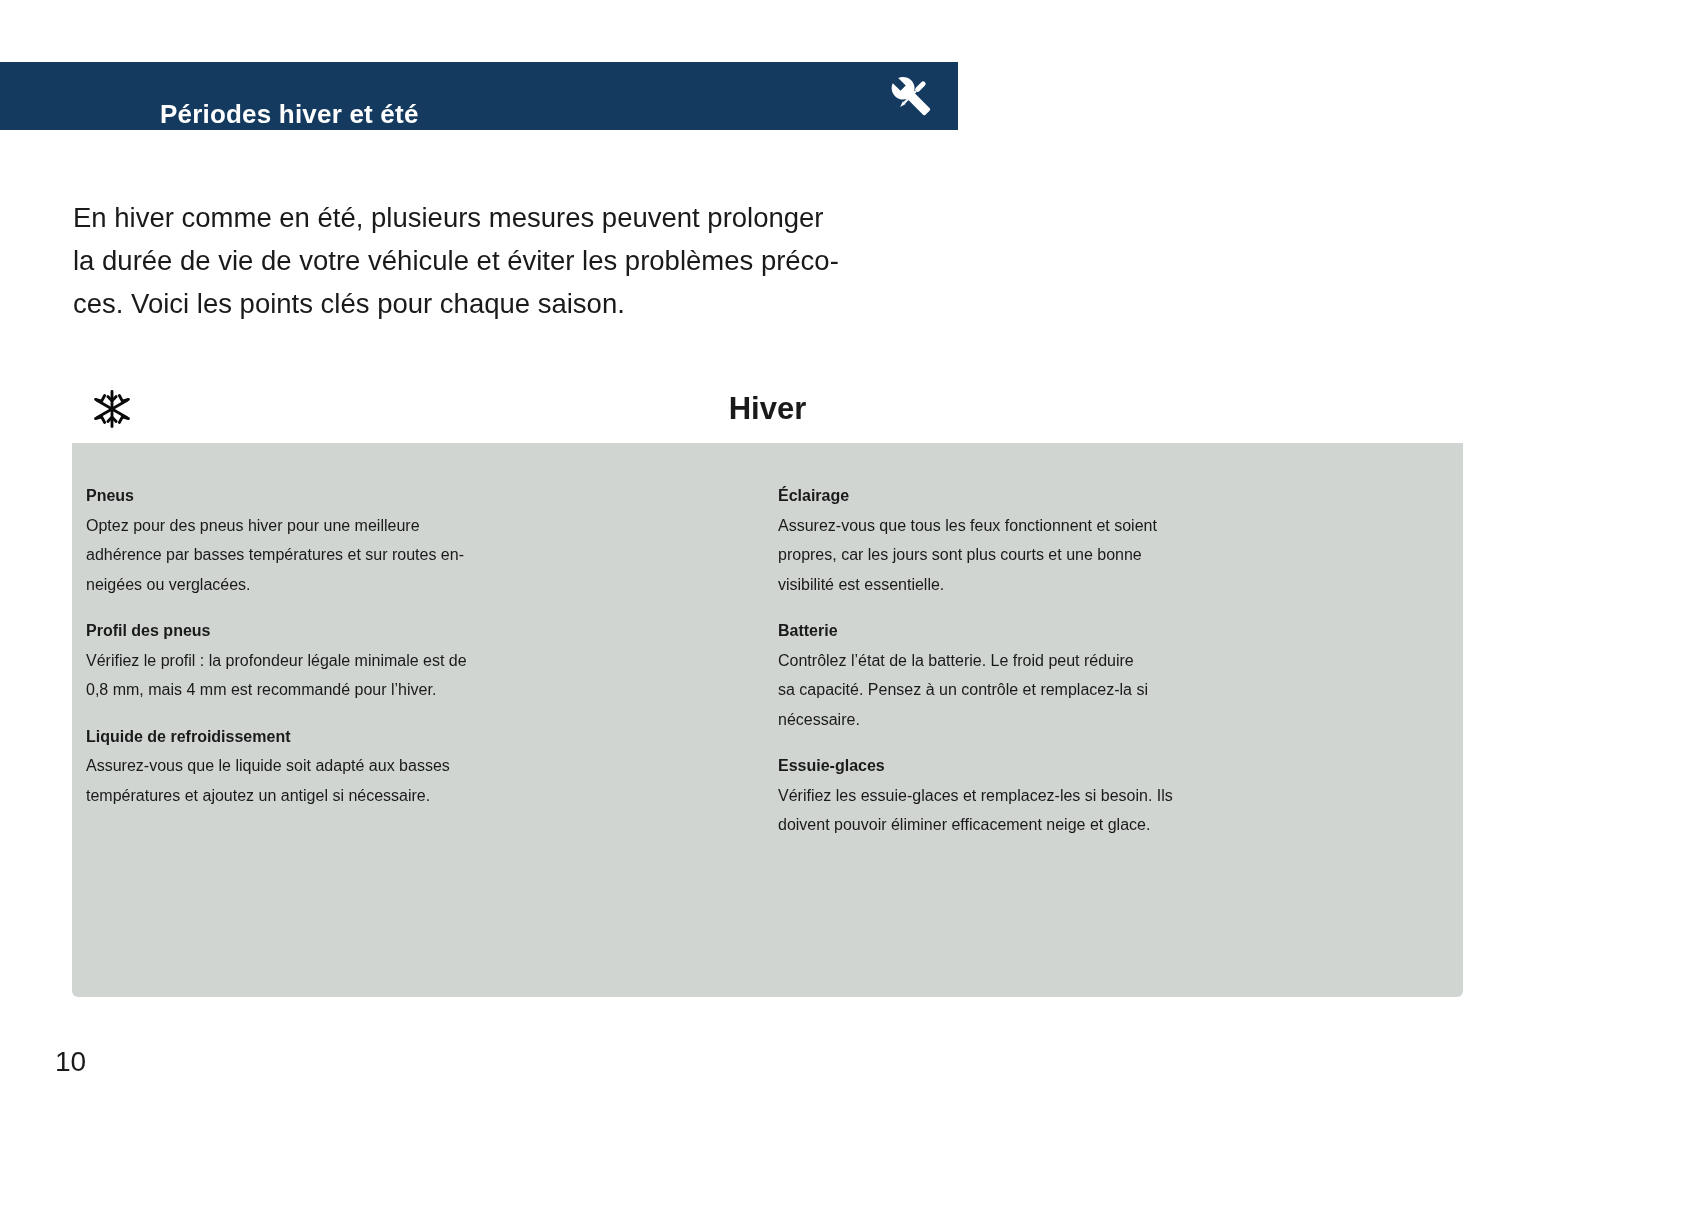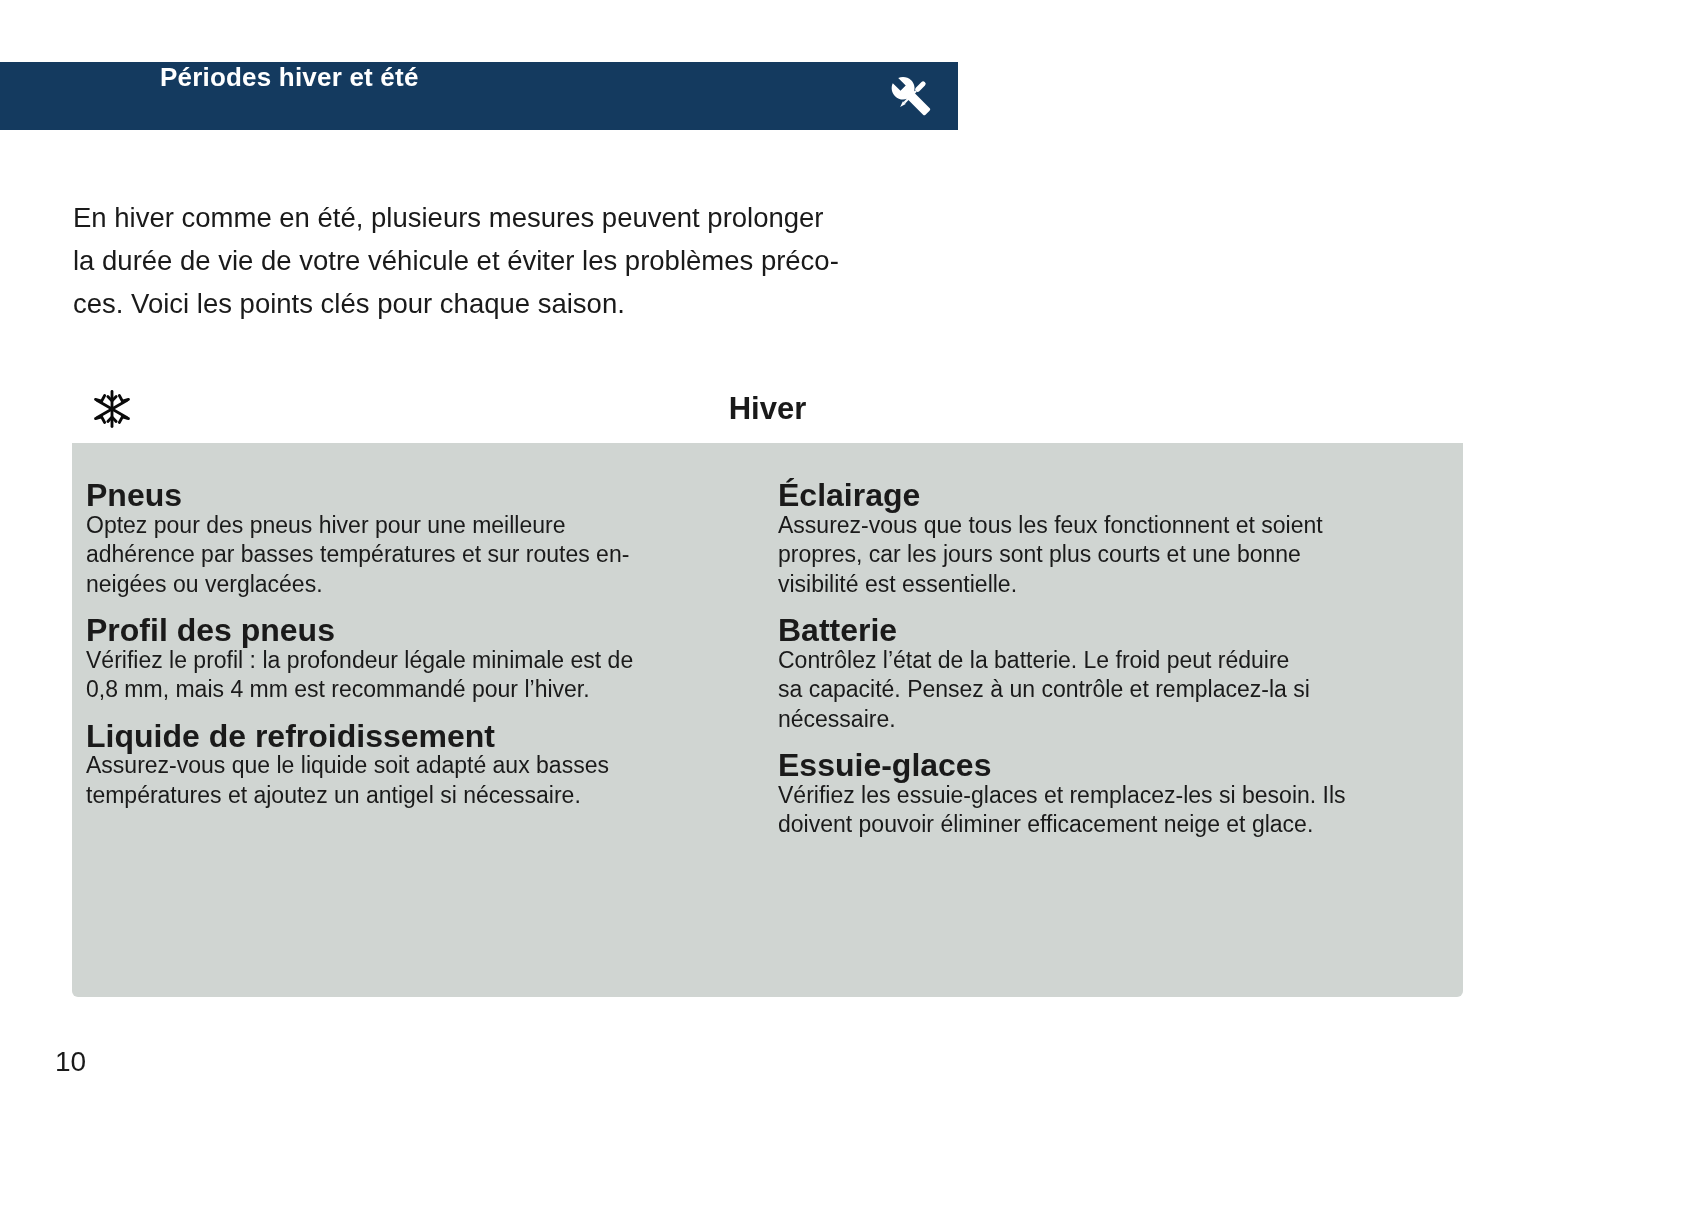--- a/index.html
+++ b/index.html
@@ -9,21 +9,21 @@
     --text:#1A1A1A;
   }
   html,body { background:#ffffff; }
   body {
     width:1700px; height:1212px; position:relative; overflow:hidden;
     font-family:"Liberation Sans","DejaVu Sans",sans-serif;
     color:var(--text);
   }
   .header-bar {
     position:absolute; left:0; top:62px; width:958px; height:68px;
-    background:var(--header-bg); display:flex; align-items:flex-start;
+    background:var(--header-bg); display:flex; align-items:flex-end;
   }
   .header-title {
     color:#ffffff; font-weight:bold; font-size:26px; margin-left:160px;
     letter-spacing:0.2px;
   }
   .header-icon {
     position:absolute; right:26px; top:50%; transform:translateY(-50%);
     width:42px; height:42px; display:block;
   }
   .intro {
@@ -40,22 +40,22 @@
   }
   .snowflake {
     position:absolute; left:20px; top:50%; transform:translateY(-50%);
     width:40px; height:40px; display:block;
   }
   .winter-title { font-weight:bold; font-size:31px; }
   .box-columns { display:flex; margin-top:38px; }
   .col-left  { width:670px; margin-left:14px; }
   .col-right { width:656px; margin-left:22px; }
   .item { margin-bottom:17px; }
-  .item-heading { font-weight:bold; font-size:32px; line-height:29.5px; }
-  .item-body { font-size:23px; line-height:29.5px; white-space:pre-line; }
+  .item-heading { font-weight:bold; font-size:16px; line-height:29.5px; }
+  .item-body { font-size:16px; line-height:29.5px; white-space:pre-line; }
   .page-number {
     position:absolute; left:55px; top:1046px; font-size:28px;
   }
 </style>
 </head>
 <body>
 
 <div class="header-bar">
   <span class="header-title">Périodes hiver et été</span>
   <svg class="header-icon" viewBox="0 0 24 24" aria-hidden="true">

